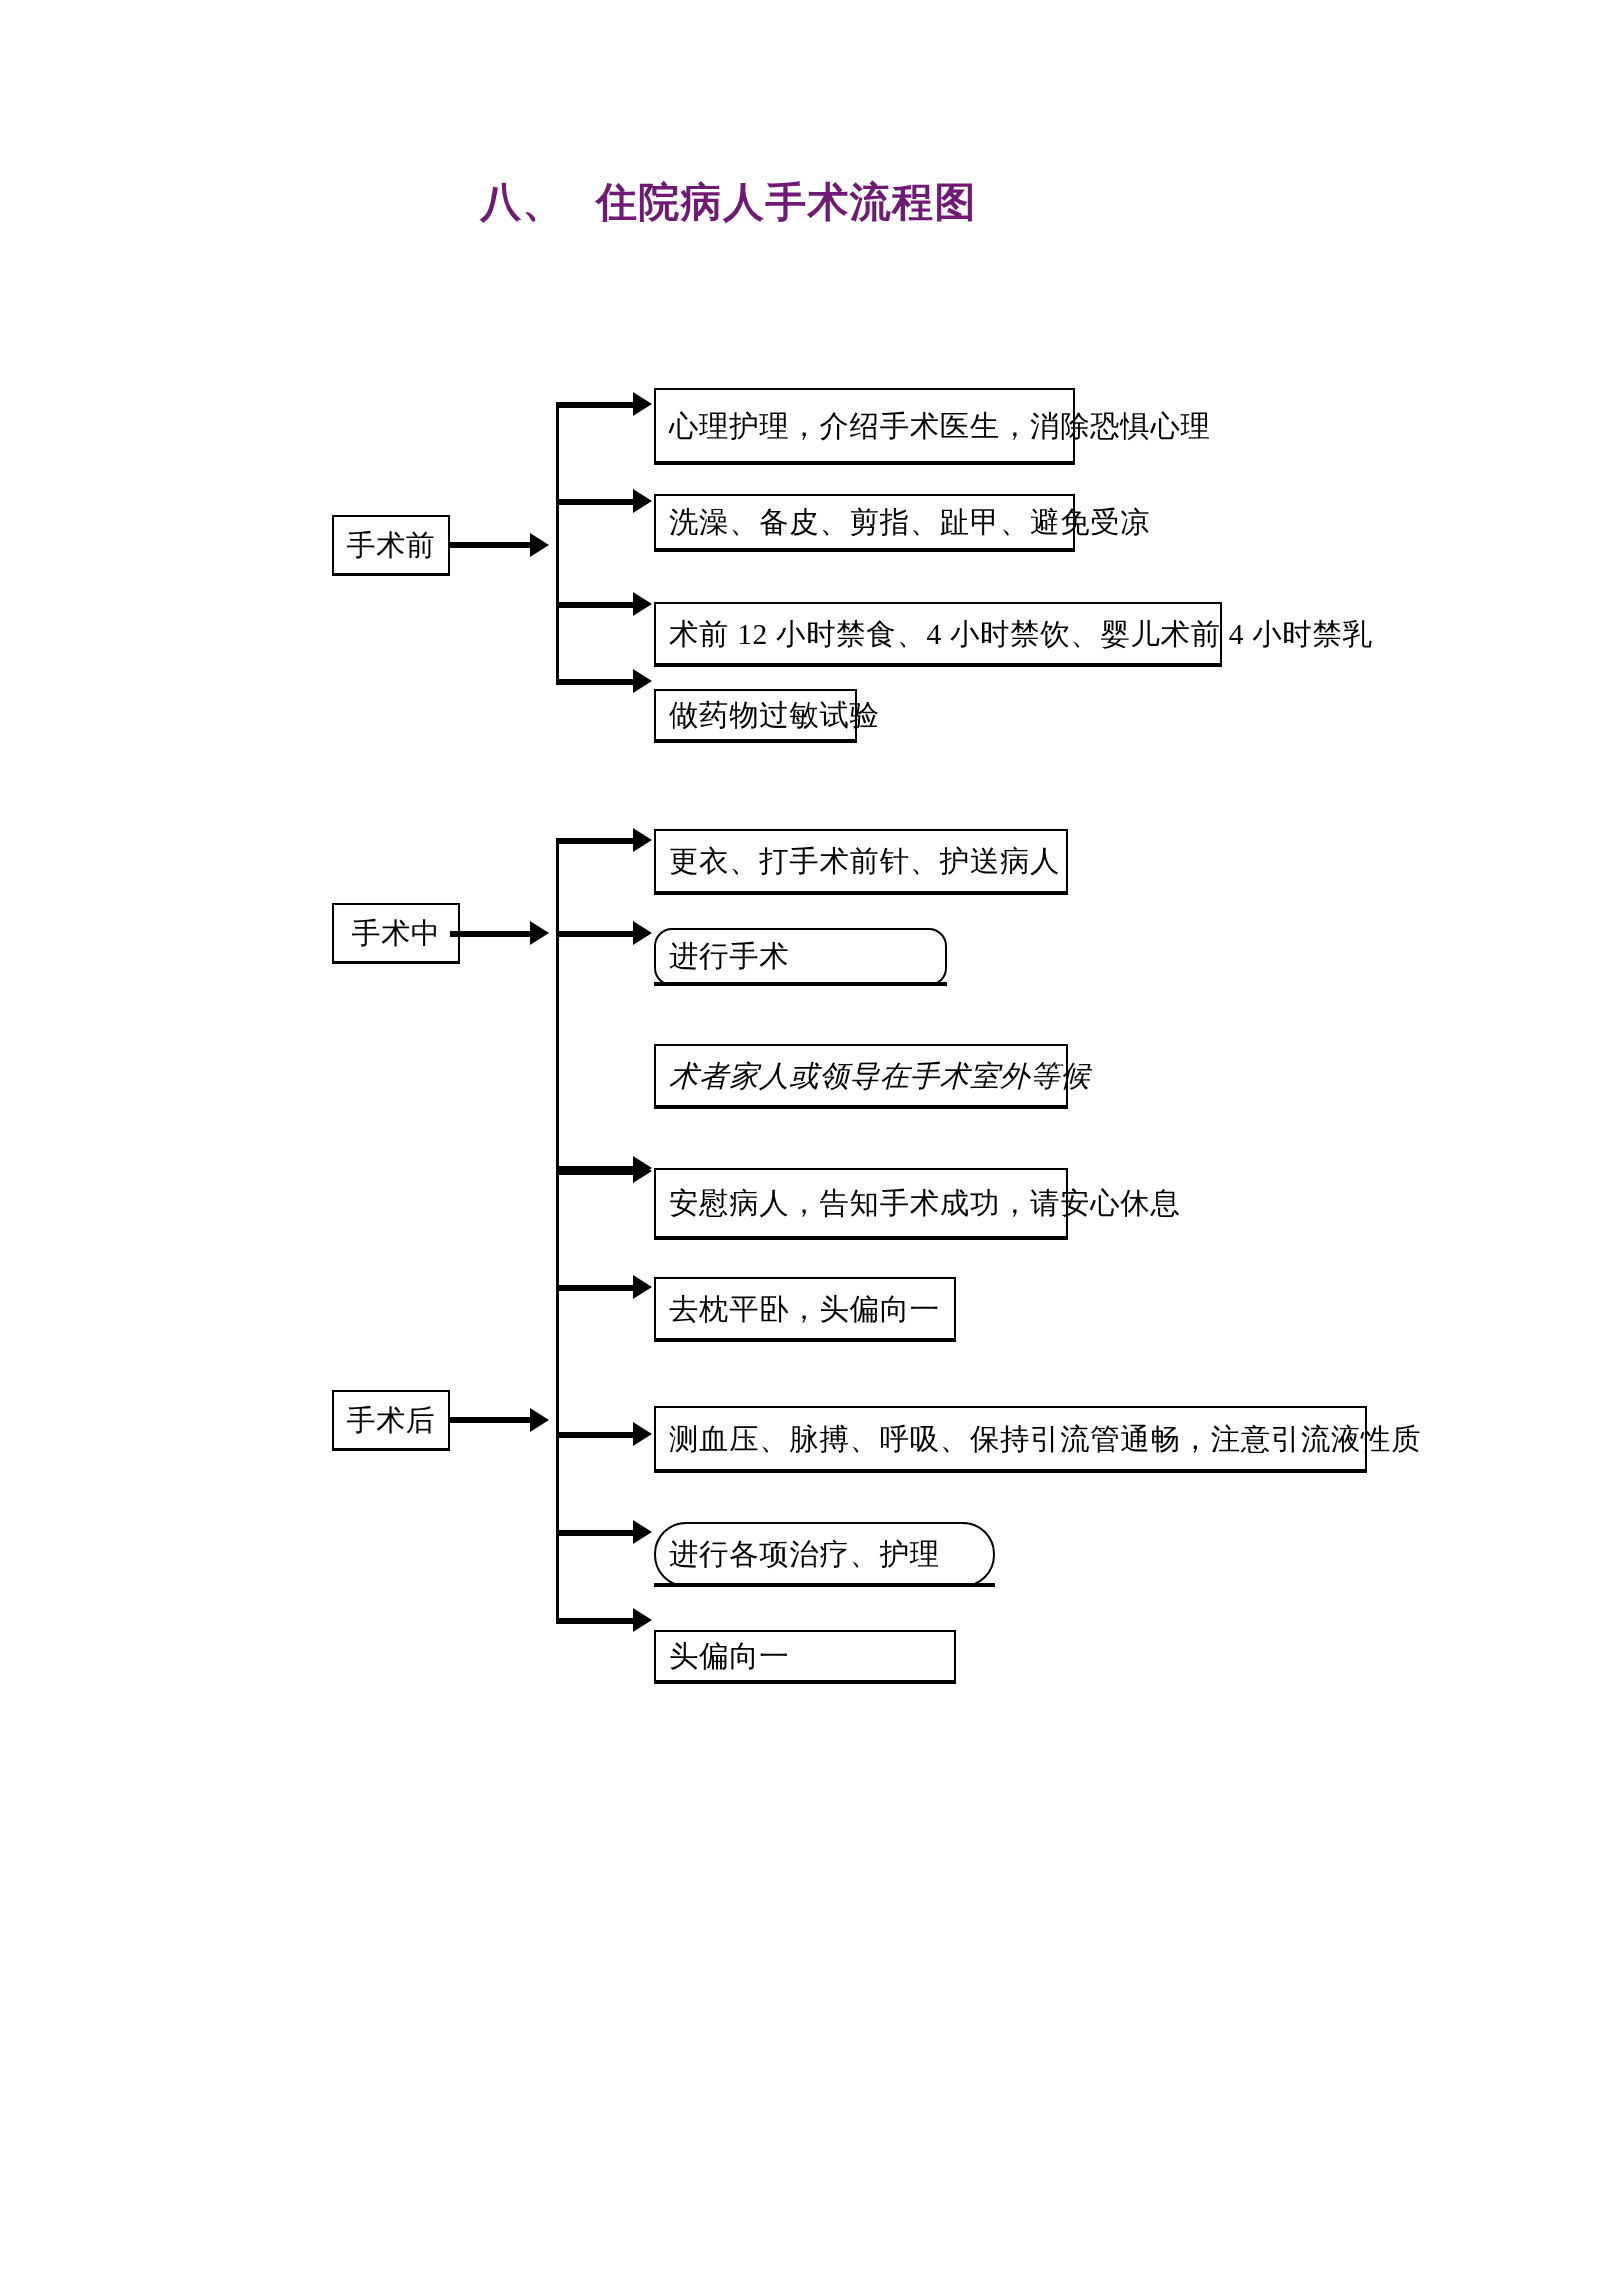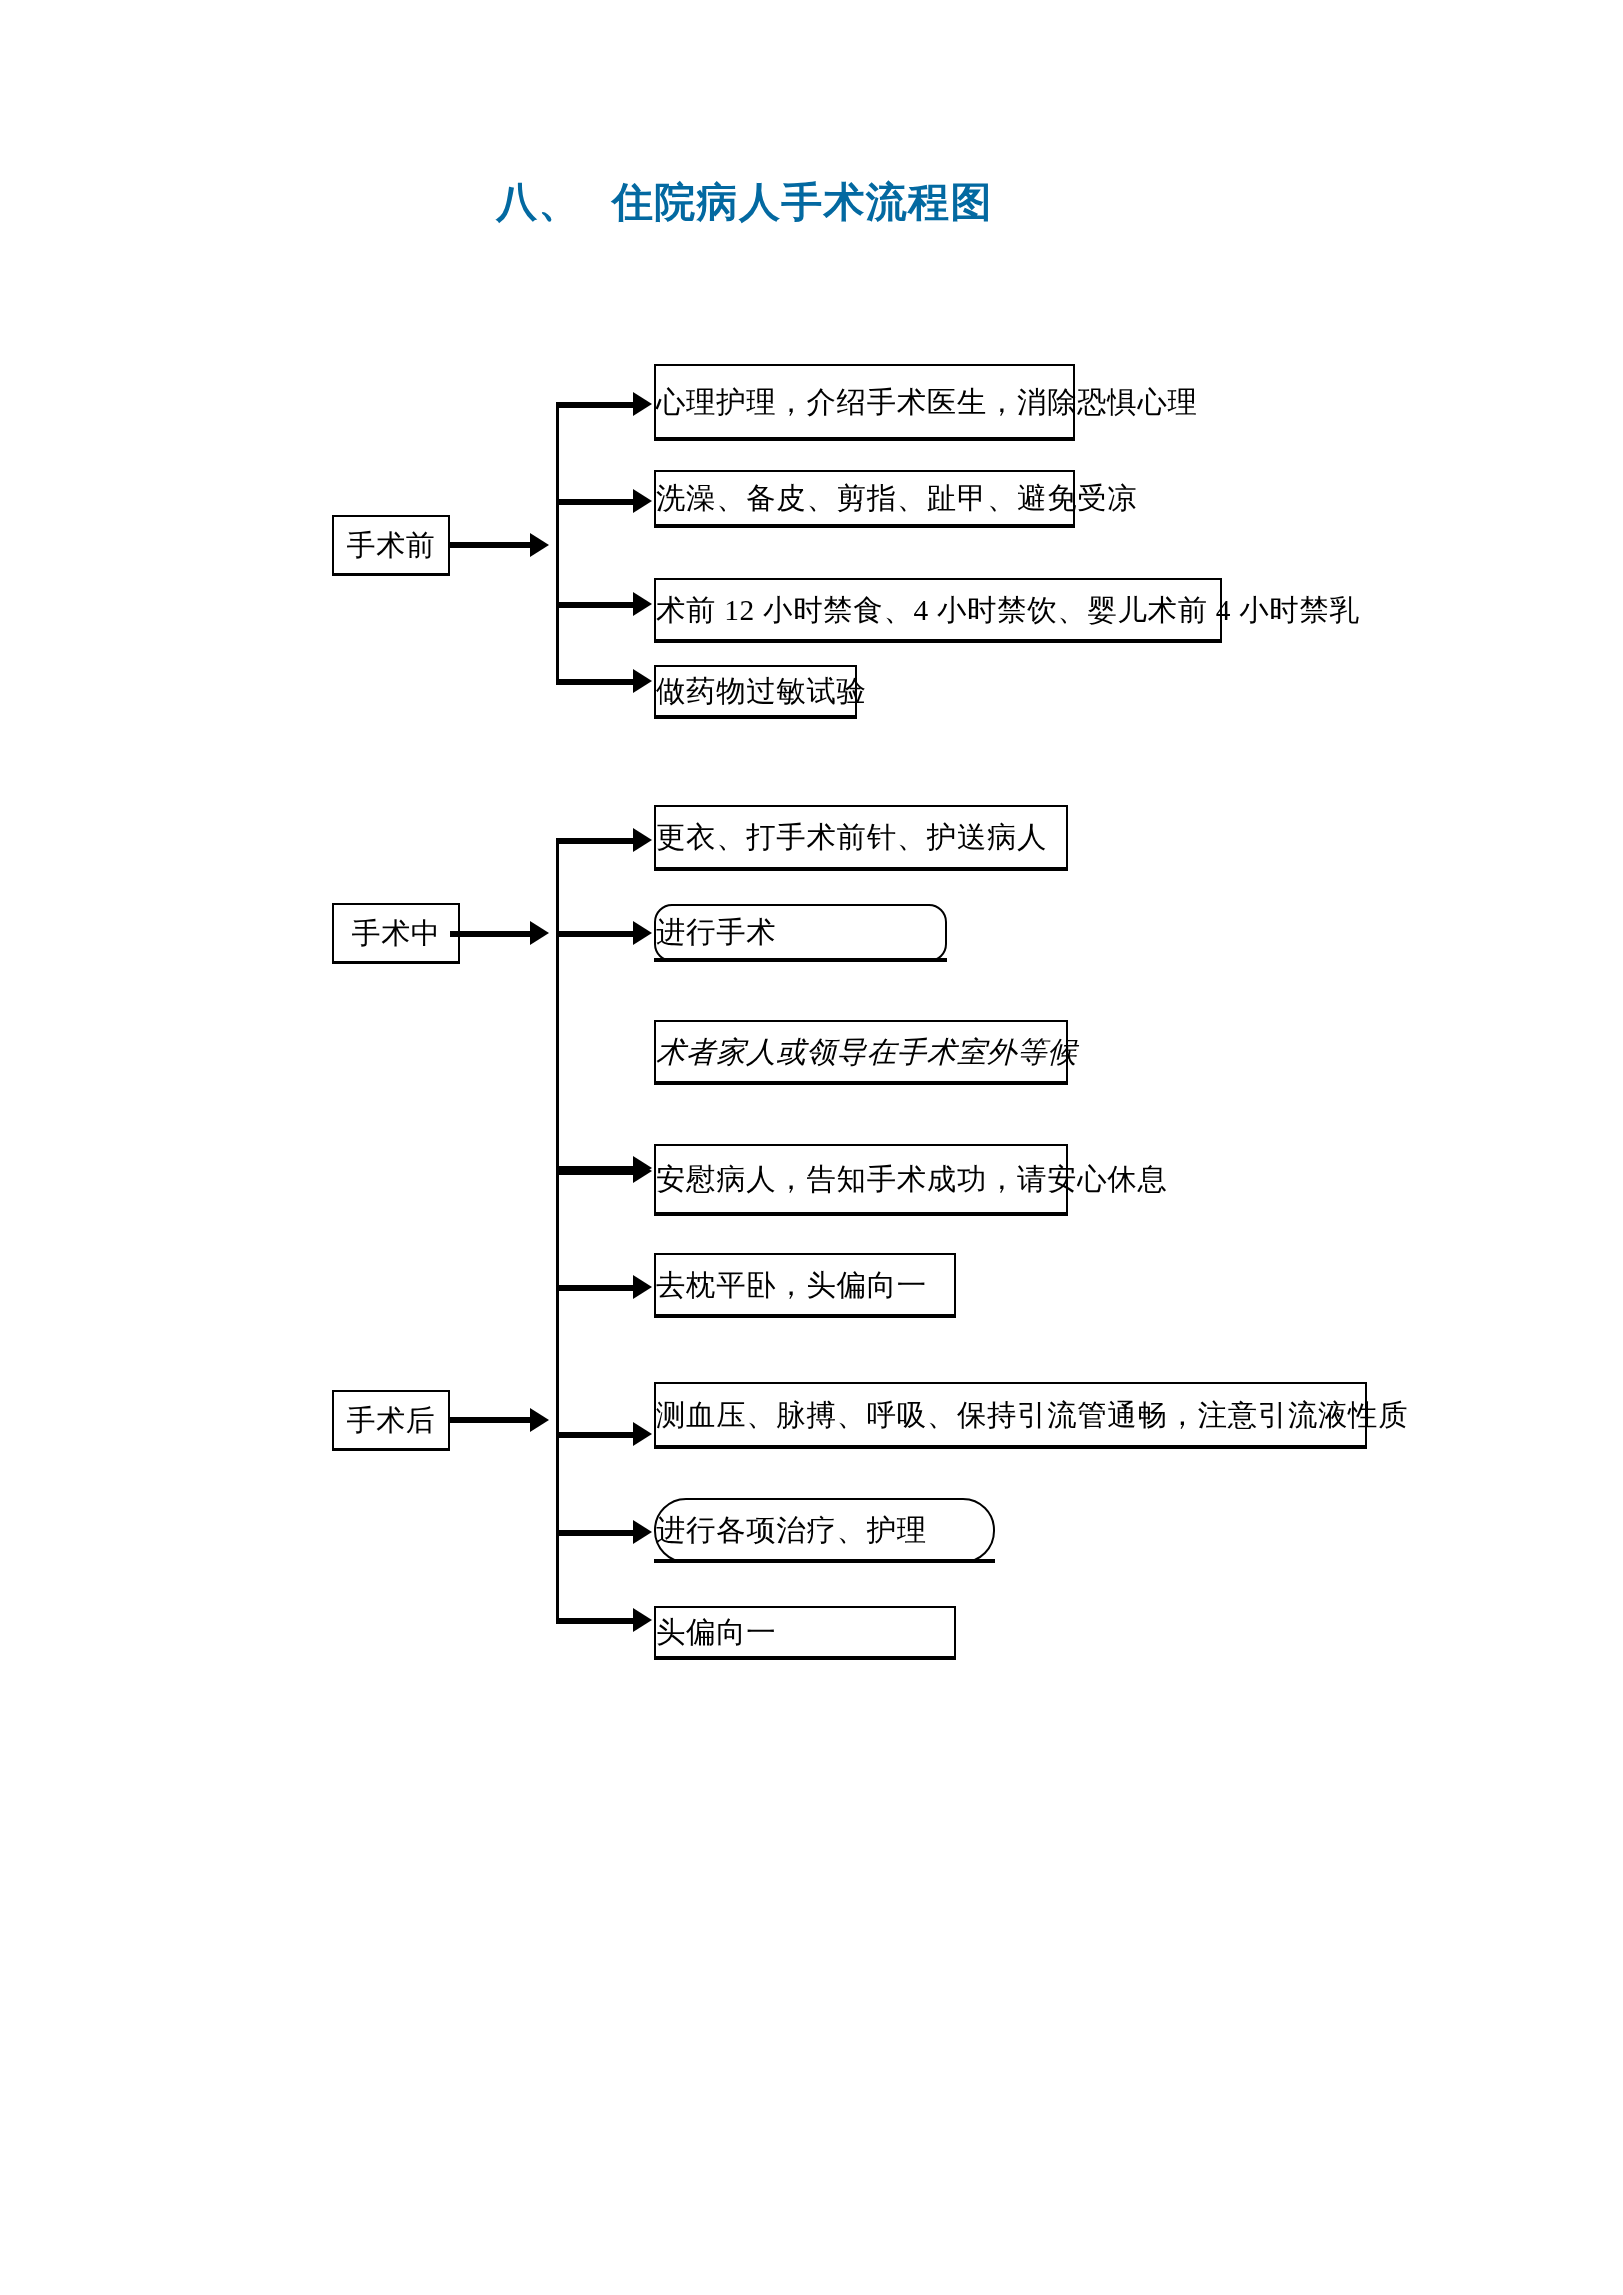--- a/index.html
+++ b/index.html
@@ -20,23 +20,22 @@
   #doc-title {
     position: absolute;
     left: 0;
     top: 175px;
     width: 1457px;
     text-align: center;
     font-family: "DejaVu Sans", "Liberation Sans", sans-serif;
     font-weight: bold;
     font-size: 41px;
     letter-spacing: 1.3px;
-    color: #0369a1;
+    color: #701a75;
     white-space: pre;
-    padding-left: 16px;
   }
 
   
   .node {
     position: absolute;
     box-sizing: border-box;
     border: 2px solid #000000;
     background: #ffffff;
     color: #000000;
     display: flex;
@@ -45,21 +44,22 @@
     line-height: 1.15;
     letter-spacing: 0.7px;
     white-space: pre;
   }
   .node.stage {
     justify-content: center;
     font-size: 29px;
   }
   .node.task {
     justify-content: flex-start;
-    padding-left: 0;
+    padding-left: 13px;
+    margin-top: 24px;
   }
   
   .node::after {
     content: "";
     position: absolute;
     left: -2px;
     right: -2px;
     bottom: -2px;
     height: 3.9px;
     background: #000000;

